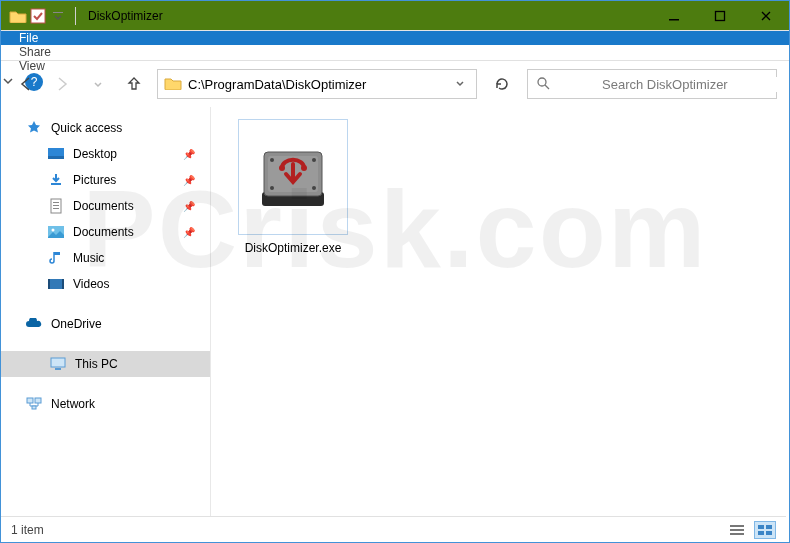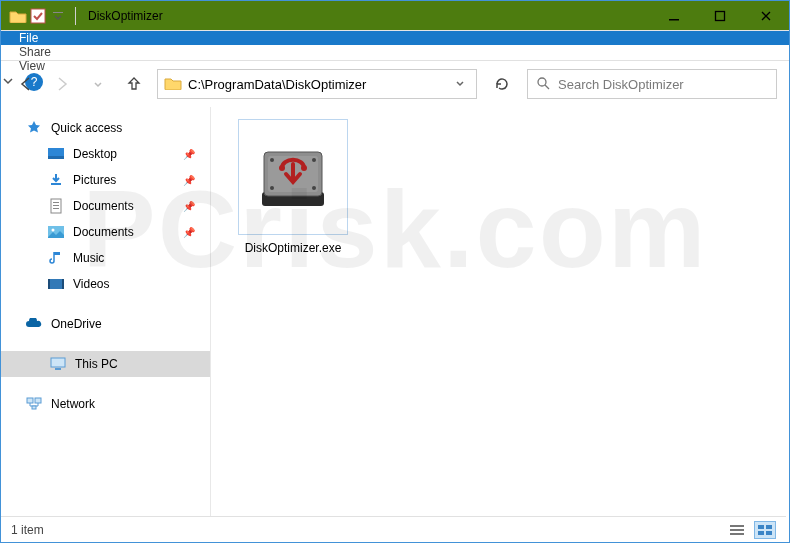--- a/index.html
+++ b/index.html
@@ -26,21 +26,21 @@
 
 .navrow { height: 46px; display: flex; align-items: center; padding: 6px 12px; gap: 10px; }
 .navbtn { width: 26px; height: 26px; display: flex; align-items: center; justify-content: center; color: #555; }
 .navbtn.disabled { color: #bbb; }
 .addrbox { flex: 1; height: 30px; border: 1px solid #ccc; display: flex; align-items: center; padding: 0 6px; }
 .addrbox .foldericon { width: 18px; height: 16px; margin-right: 6px; }
 .addrbox input { flex: 1; border: none; outline: none; font-size: 13px; }
 .addrbox .drop { color: #666; padding: 0 4px; }
 .refreshbtn { width: 30px; height: 30px; display: flex; align-items: center; justify-content: center; color: #555; }
 .searchbox { width: 250px; height: 30px; border: 1px solid #ccc; display: flex; align-items: center; padding: 0 8px; gap: 8px; color: #777; }
-.searchbox input { flex: 1; border: none; outline: none; font-size: 13px; color: #0f172a; }
+.searchbox input { flex: 1; border: none; outline: none; font-size: 13px; color: #0f172a; margin-left: 44px; }
 .searchbox input::placeholder { color: #7a7a7a; }
 
 
 .main { display: flex; height: calc(100% - 30px - 30px - 46px - 26px); }
 .sidebar { width: 210px; border-right: 1px solid #e8e8e8; padding: 8px 0; overflow: hidden; }
 .side-item { display: flex; align-items: center; height: 26px; padding-left: 24px; gap: 8px; color: #000; }
 .side-item.indent { padding-left: 46px; }
 .side-item.selected { background: #d9d9d9; padding-left: 48px; }
 .side-item .pin { margin-left: auto; margin-right: 14px; color: #7a7a7a; font-size: 10px; }
 .side-gap { height: 14px; }

